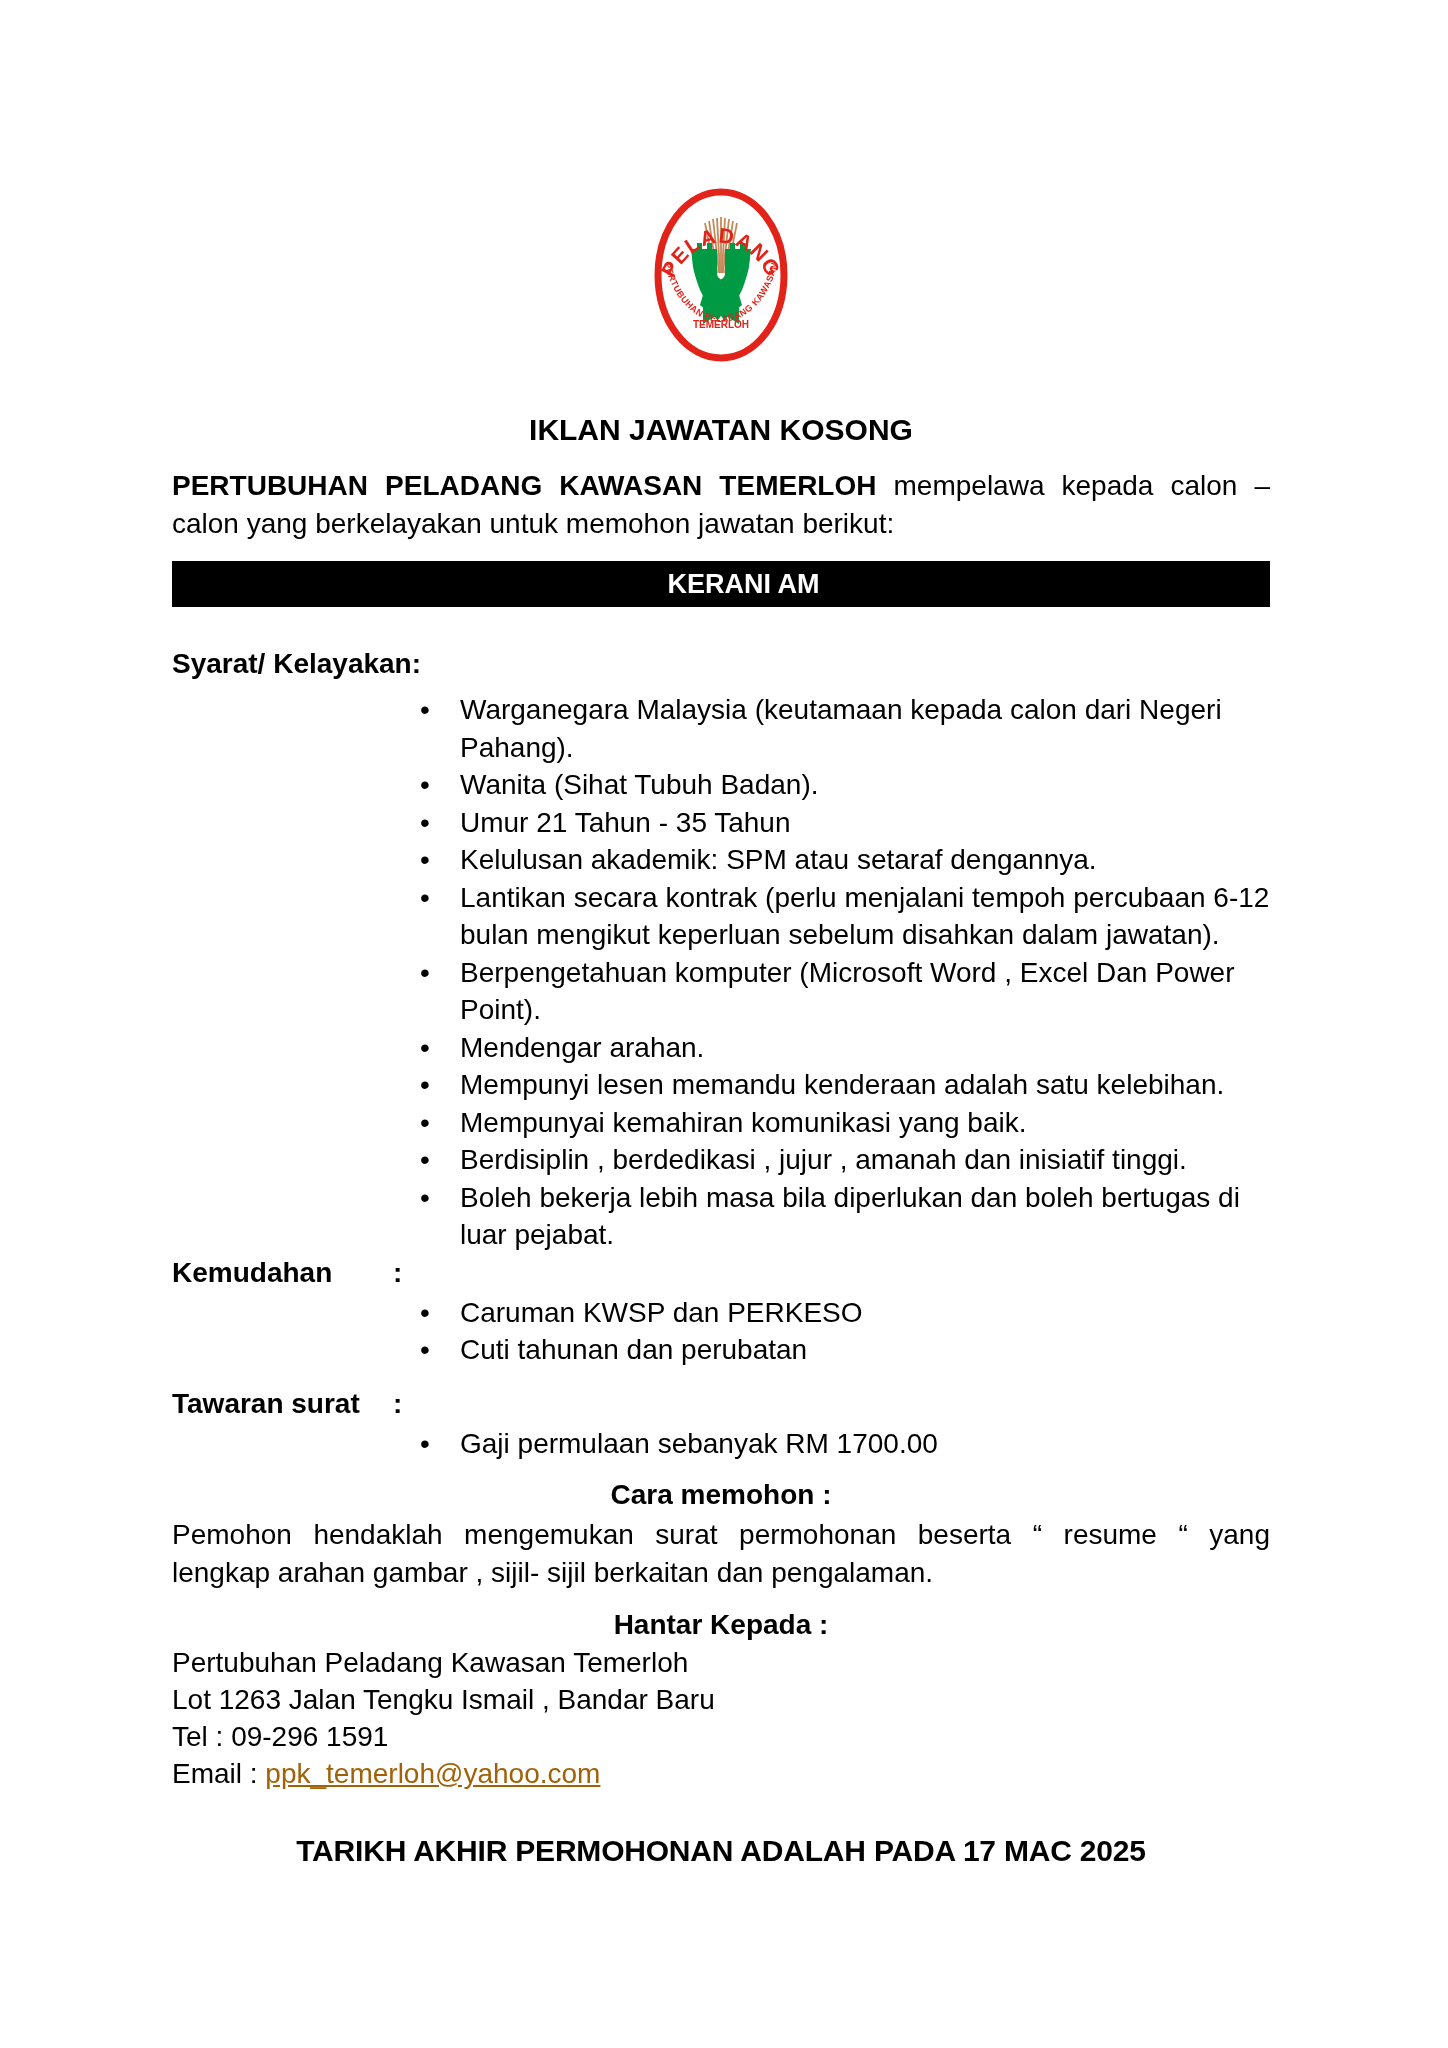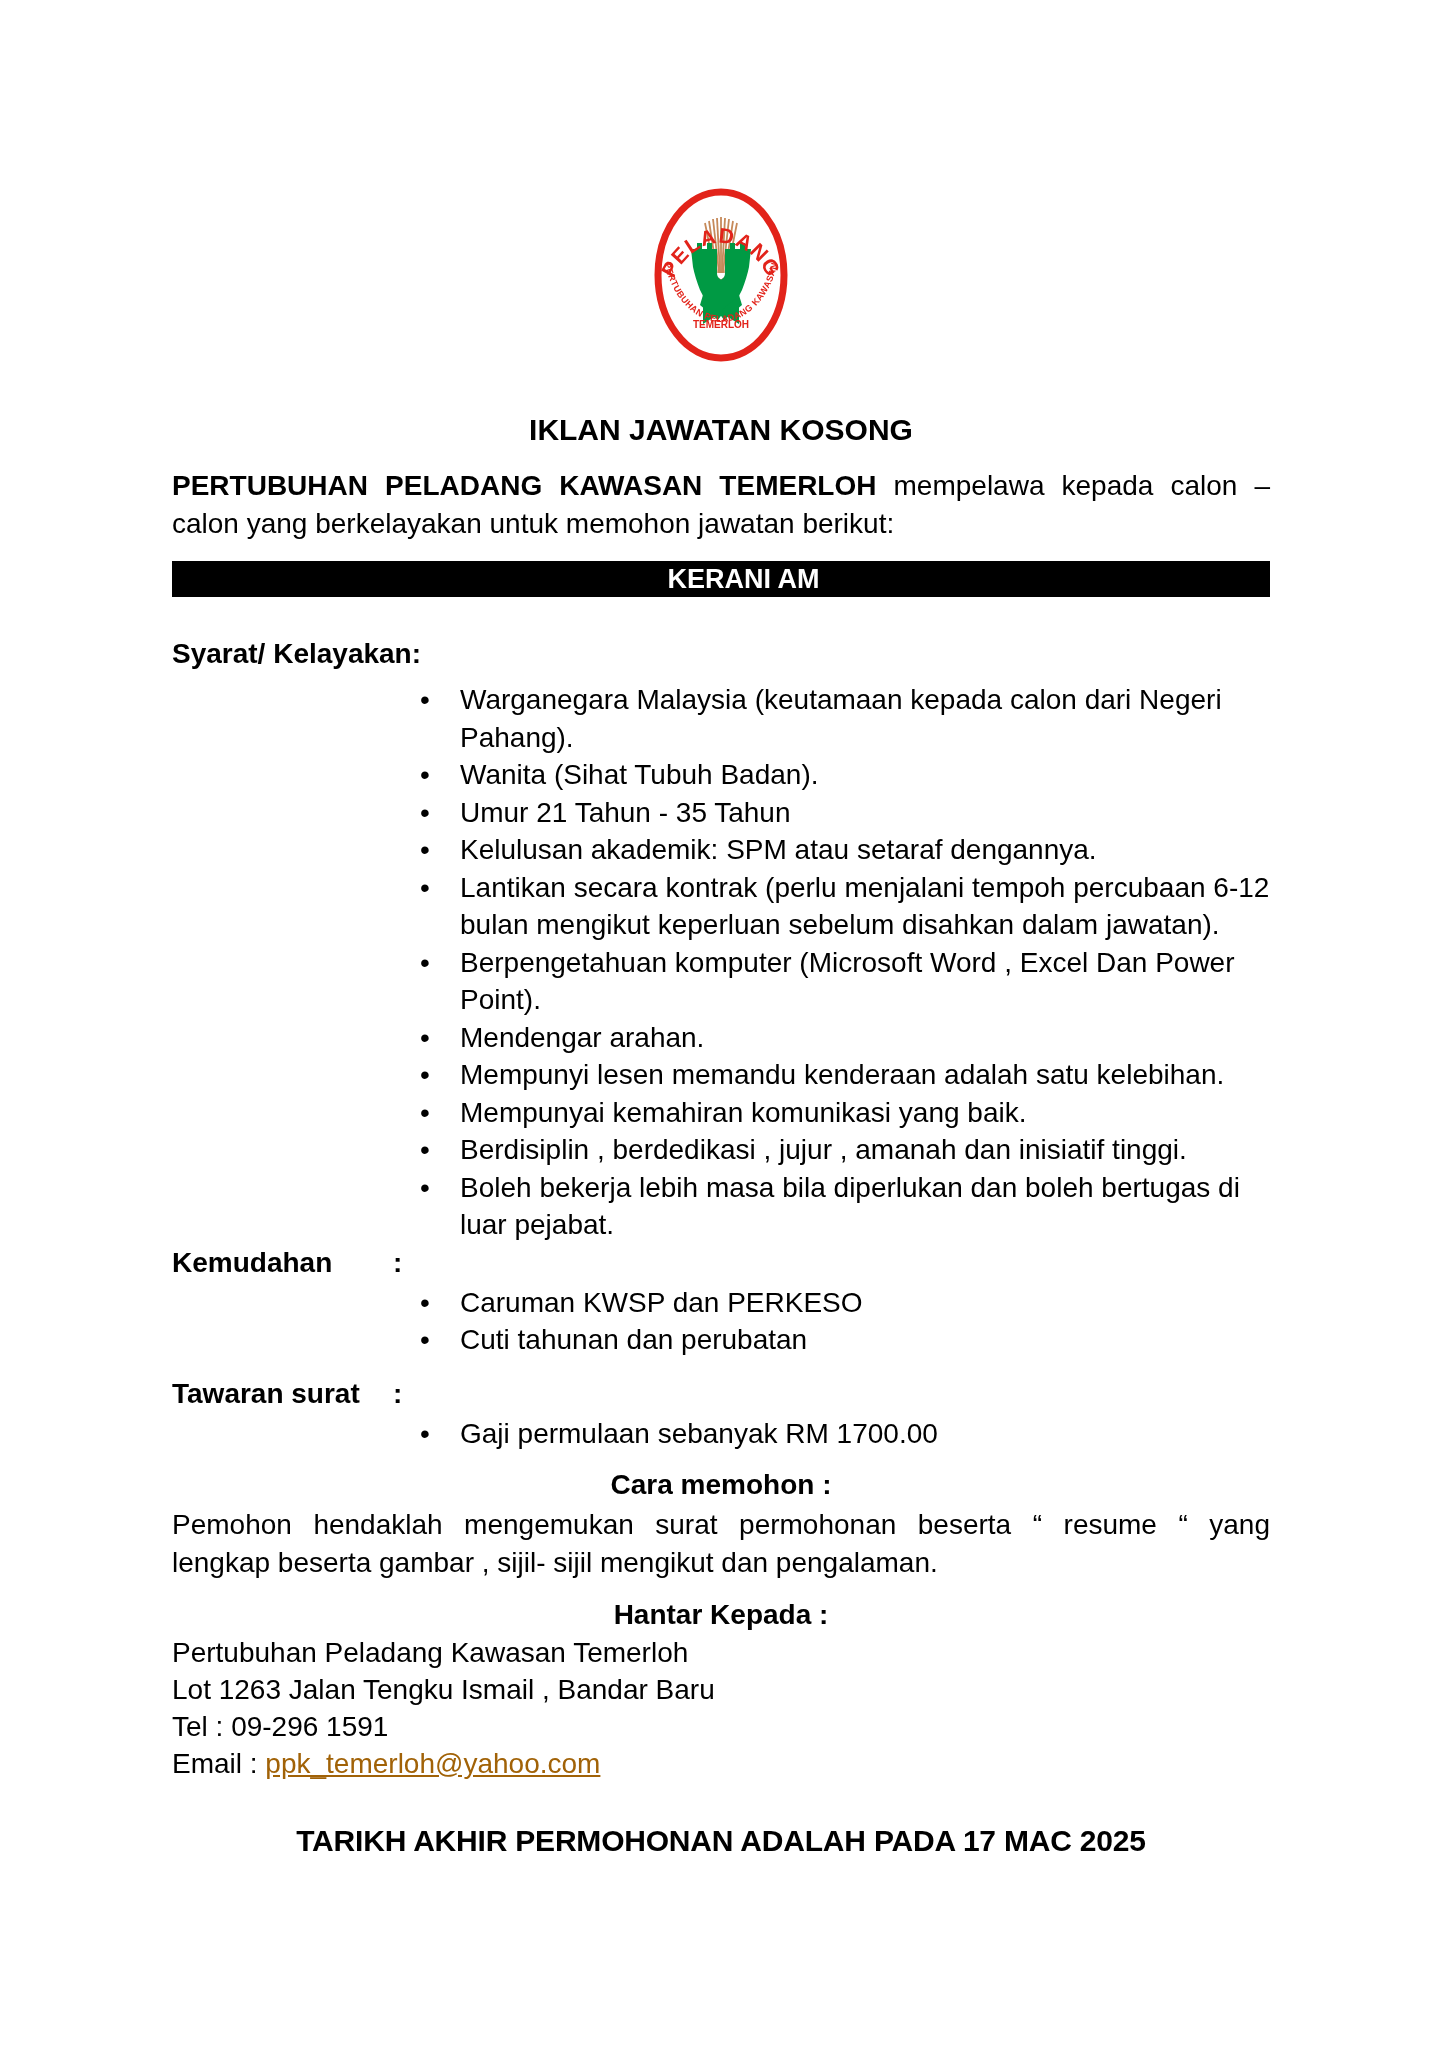--- a/index.html
+++ b/index.html
@@ -25,21 +25,21 @@
     font-weight:bold; font-size:30px; line-height:38px;
   }
 
   
   .intro { margin-top:18px; }
   .jline { display:block; text-align:justify; text-align-last:justify; }
   .pline { display:block; text-align:left; }
 
   
   .banner {
-    margin-top:18px; height:36px;
+    margin-top:18px; height:46px;
     background:#000000; color:#ffffff;
     display:flex; align-items:center; justify-content:center;
     font-weight:bold; font-size:27px;padding-left:45px;
   }
 
   
   .h-plain { margin-top:38px; font-weight:bold; line-height:38px; }
   .h-row   { font-weight:bold; line-height:38px; }
   .h-row .lbl { display:inline-block; min-width:221px; }
   .mt0 { margin-top:0; } .mt14 { margin-top:14px;text-align:center; } .mt16 { margin-top:16px; }
@@ -175,21 +175,21 @@
       <span class="lbl">Tawaran surat</span><span>:</span>
     </div>
     <ul class="bullets tight">
 
         <li>Gaji permulaan sebanyak RM 1700.00</li>
       </ul>
 
     <div class="h-row mt14">Cara memohon :</div>
     <div class="para">
       <span class="jline">Pemohon hendaklah mengemukan surat permohonan beserta “ resume “ yang</span>
-      <span class="pline">lengkap beserta gambar , sijil- sijil mengikut dan pengalaman.</span>
+      <span class="pline">lengkap arahan gambar , sijil- sijil berkaitan dan pengalaman.</span>
     </div>
 
     <div class="h-row mt14">Hantar Kepada :</div>
     <div class="address">
       <div>Pertubuhan Peladang Kawasan Temerloh</div>
       <div>Lot 1263 Jalan Tengku Ismail , Bandar Baru</div>
       <div>Tel : 09-296 1591</div>
       <div>
         <span>Email : </span><a href="#" class="email-link">ppk_temerloh@yahoo.com</a>
       </div>

